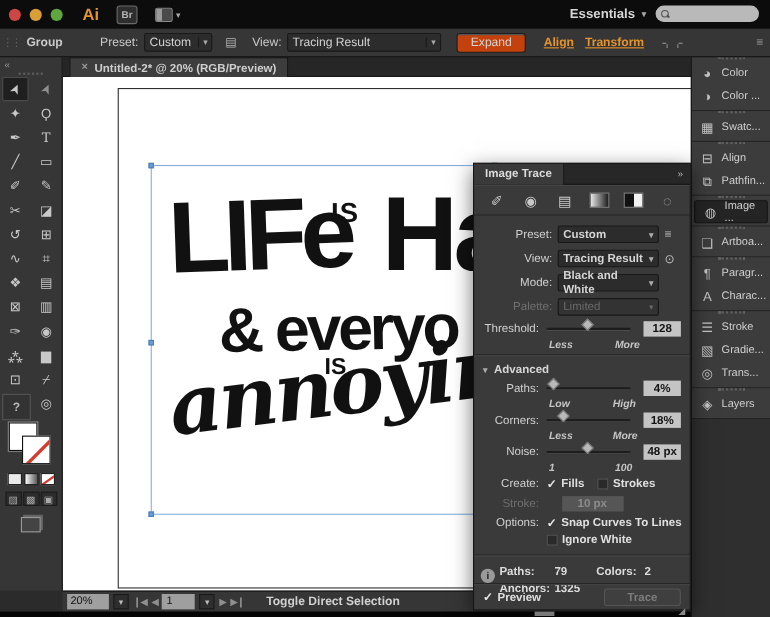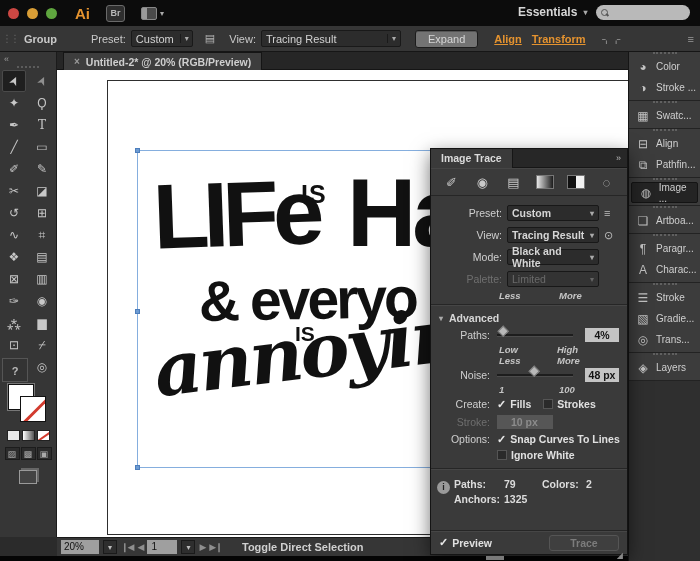--- a/index.html
+++ b/index.html
@@ -19,21 +19,21 @@
   .mag { position:relative; width:8px; height:8px; margin-left:5px; }
   .mag::before { content:""; position:absolute; left:0; top:0; width:5px; height:5px; border:1.5px solid #555; border-radius:50%; }
   .mag::after { content:""; position:absolute; left:5px; top:5px; width:3px; height:1.5px; background:#555; transform:rotate(45deg); }
 
   
   .ctrlbar { position:absolute; left:0; top:26px; width:700px; height:26px; background:#363636; border-bottom:1px solid #161616; z-index:39; display:flex; align-items:center; font-size:11px; }
   .grip { color:#666; margin-left:2px; font-size:10px; letter-spacing:-2px; }
   .ctrl-label { color:#c9c9c9; font-weight:bold; }
   .dd { height:17px; background:#2c2c2c; border:1px solid #191919; border-radius:2px; display:flex; align-items:center; justify-content:space-between; padding:0 4px; color:#d2d2d2; }
   .dd .caret { border-left:1px solid #1a1a1a; padding-left:4px; margin-left:6px; }
-  .btn { height:18px; background:#737373; border:1px solid #1c1c1c; border-radius:3px; color:#d6d6d6; display:flex; align-items:center; padding:0 12px; box-shadow:inset 0 1px 0 #555; }
+  .btn { height:18px; background:#c2410c; border:1px solid #1c1c1c; border-radius:3px; color:#d6d6d6; display:flex; align-items:center; padding:0 12px; box-shadow:inset 0 1px 0 #555; }
   .olink { color:#e5932f; font-weight:bold; text-decoration:underline; }
   .bboxic { color:#9a9a9a; font-size:12px; }
   .panelopts { position:absolute; right:6px; color:#9a9a9a; font-size:11px; }
 
   
   .tabbar { position:absolute; left:57px; top:52px; width:643px; height:18px; background:#262626; border-bottom:1px solid #151515; z-index:10; }
   .doctab { position:absolute; left:6px; top:0; height:18px; background:#3d3d3d; border:1px solid #151515; border-bottom:none; display:flex; align-items:center; gap:6px; padding:0 10px; color:#cfcfcf; font-weight:bold; font-size:10.5px; }
   .tab-x { color:#9a9a9a; font-size:10px; }
 
   
@@ -319,21 +319,21 @@
 
   <div class="dock">
     <div class="dockgrp">
       <div class="dots"></div>
       <div class="ditem">
           <span class="dic">◕</span>
           <span>Color</span>
         </div>
       <div class="ditem">
           <span class="dic">◑</span>
-          <span>Stroke ...</span>
+          <span>Color ...</span>
         </div>
     </div>
     <div class="dockgrp">
       <div class="dots"></div>
       <div class="ditem">
           <span class="dic">▦</span>
           <span>Swatc...</span>
         </div>
     </div>
     <div class="dockgrp">
@@ -434,20 +434,27 @@
         </div>
     </div>
     <div class="row">
       <span class="rlabel dis">Palette:</span>
       <div class="it-dd dis">
           <span>Limited</span>
           <span class="caret" style="color:#666">▾</span>
         </div>
     </div>
 
+    <div class="row" style="height:18px">
+      <span class="rlabel" style="width:64px">Threshold:</span>
+      <div class="slider">
+          <div class="shandle" style="left: 48%;"></div>
+        </div>
+      <div class="valbox">128</div>
+    </div>
     <div class="minmax">
       <span style="position:absolute;left:68px">Less</span>
       <span style="position:absolute;left:128px">More</span>
     </div>
 
     <div class="divline"></div>
     <div class="advrow">
       <span class="caret">▾</span>
       <span>Advanced</span>
     </div>
@@ -457,20 +464,27 @@
       <div class="slider">
           <div class="shandle" style="left: 6%;"></div>
         </div>
       <div class="valbox">4%</div>
     </div>
     <div class="minmax">
       <span style="position:absolute;left:68px">Low</span>
       <span style="position:absolute;left:126px">High</span>
     </div>
 
+    <div class="row" style="height:18px">
+      <span class="rlabel" style="width:64px">Corners:</span>
+      <div class="slider">
+          <div class="shandle" style="left: 18%;"></div>
+        </div>
+      <div class="valbox">18%</div>
+    </div>
     <div class="minmax">
       <span style="position:absolute;left:68px">Less</span>
       <span style="position:absolute;left:126px">More</span>
     </div>
 
     <div class="row" style="height:18px">
       <span class="rlabel" style="width:64px">Noise:</span>
       <div class="slider">
           <div class="shandle" style="left: 47%;"></div>
         </div>
@@ -489,21 +503,21 @@
           <span>Fills</span>
         </span>
       <span class="chk" style="margin-left:12px">
           <span class="box"></span>
           <span>Strokes</span>
         </span>
     </div>
 
     <div class="row" style="height:18px">
       <span class="rlabel dis" style="width:64px">Stroke:</span>
-      <div class="valbox dis" style="position:static;margin-left:2px">
+      <div class="valbox dis" style="position:static;margin-left:16px">
         <span>10 px</span>
       </div>
     </div>
 
     <div class="row" style="height:16px">
       <span class="rlabel" style="width:64px">Options:</span>
       <span class="chk" style="margin-left:2px">
           <span class="ck">✓</span>
           <span>Snap Curves To Lines</span>
         </span>

